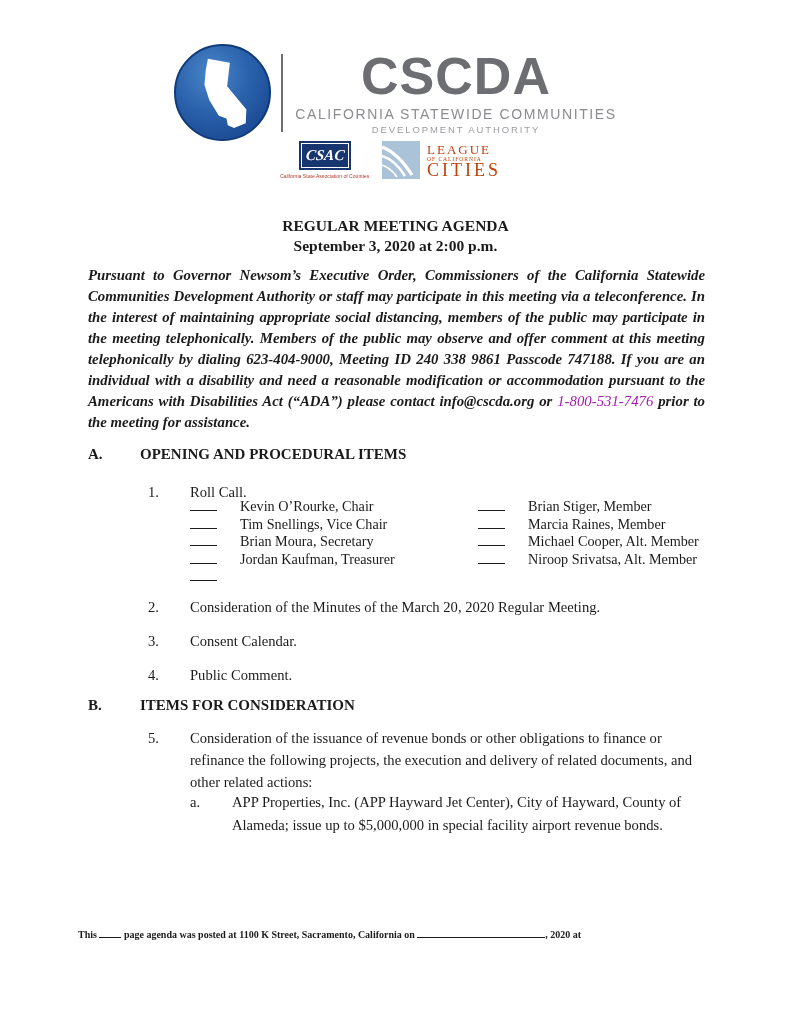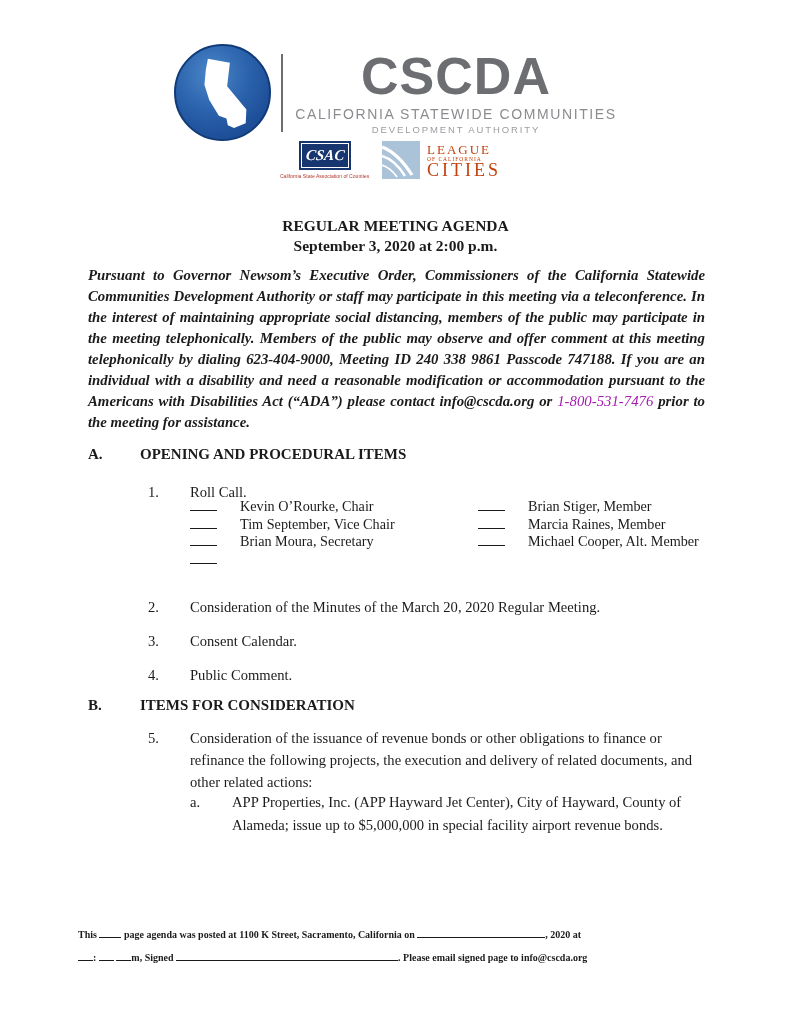--- a/index.html
+++ b/index.html
@@ -138,29 +138,35 @@
 
   <div class="rollcall">
     <div class="rc-row">
       <span class="rc-blank"></span>
       <span class="rc-name l">Kevin O’Rourke, Chair</span>
       <span class="rc-blank"></span>
       <span class="rc-name">Brian Stiger, Member</span>
     </div>
     <div class="rc-row">
       <span class="rc-blank"></span>
-      <span class="rc-name l">Tim September, Vice Chair</span>
+      <span class="rc-name l">Tim Snellings, Vice Chair</span>
       <span class="rc-blank"></span>
       <span class="rc-name">Marcia Raines, Member</span>
     </div>
     <div class="rc-row">
       <span class="rc-blank"></span>
       <span class="rc-name l">Brian Moura, Secretary</span>
       <span class="rc-blank"></span>
       <span class="rc-name">Michael Cooper, Alt. Member</span>
+    </div>
+    <div class="rc-row">
+      <span class="rc-blank"></span>
+      <span class="rc-name l">Jordan Kaufman, Treasurer</span>
+      <span class="rc-blank"></span>
+      <span class="rc-name">Niroop Srivatsa, Alt. Member</span>
     </div>
     <div class="rc-row">
       <span class="rc-blank"></span>
     </div>
   </div>
 
   <div class="item item-2">
     <span class="inum">2.</span>
     <span class="itext">Consideration of the Minutes of the March 20, 2020 Regular Meeting.</span>
   </div>
@@ -186,16 +192,15 @@
   </div>
 
   <div class="sub-a">
     <span class="inum">a.</span>
     <span class="itext">APP Properties, Inc. (APP Hayward Jet Center), City of Hayward, County of
 Alameda; issue up to $5,000,000 in special facility airport revenue bonds.</span>
   </div>
 
   <div class="footer">
     <div><span>This</span> <span class="fblank w20"></span><span> page agenda was posted at 1100 K Street, Sacramento, California on </span><span class="fblank w128"></span><span>, 2020 at</span></div>
-    <div><span class="fblank w14"></span><span>: </span><span class="fblank w14"></span> <span class="fblank w14"></span><span>m, Signed </span><span class="fblank w225"></span><span>.  Please email signed page to info@cscda.org</span></div>
   </div>
 
 </div>
 
 </body></html>

